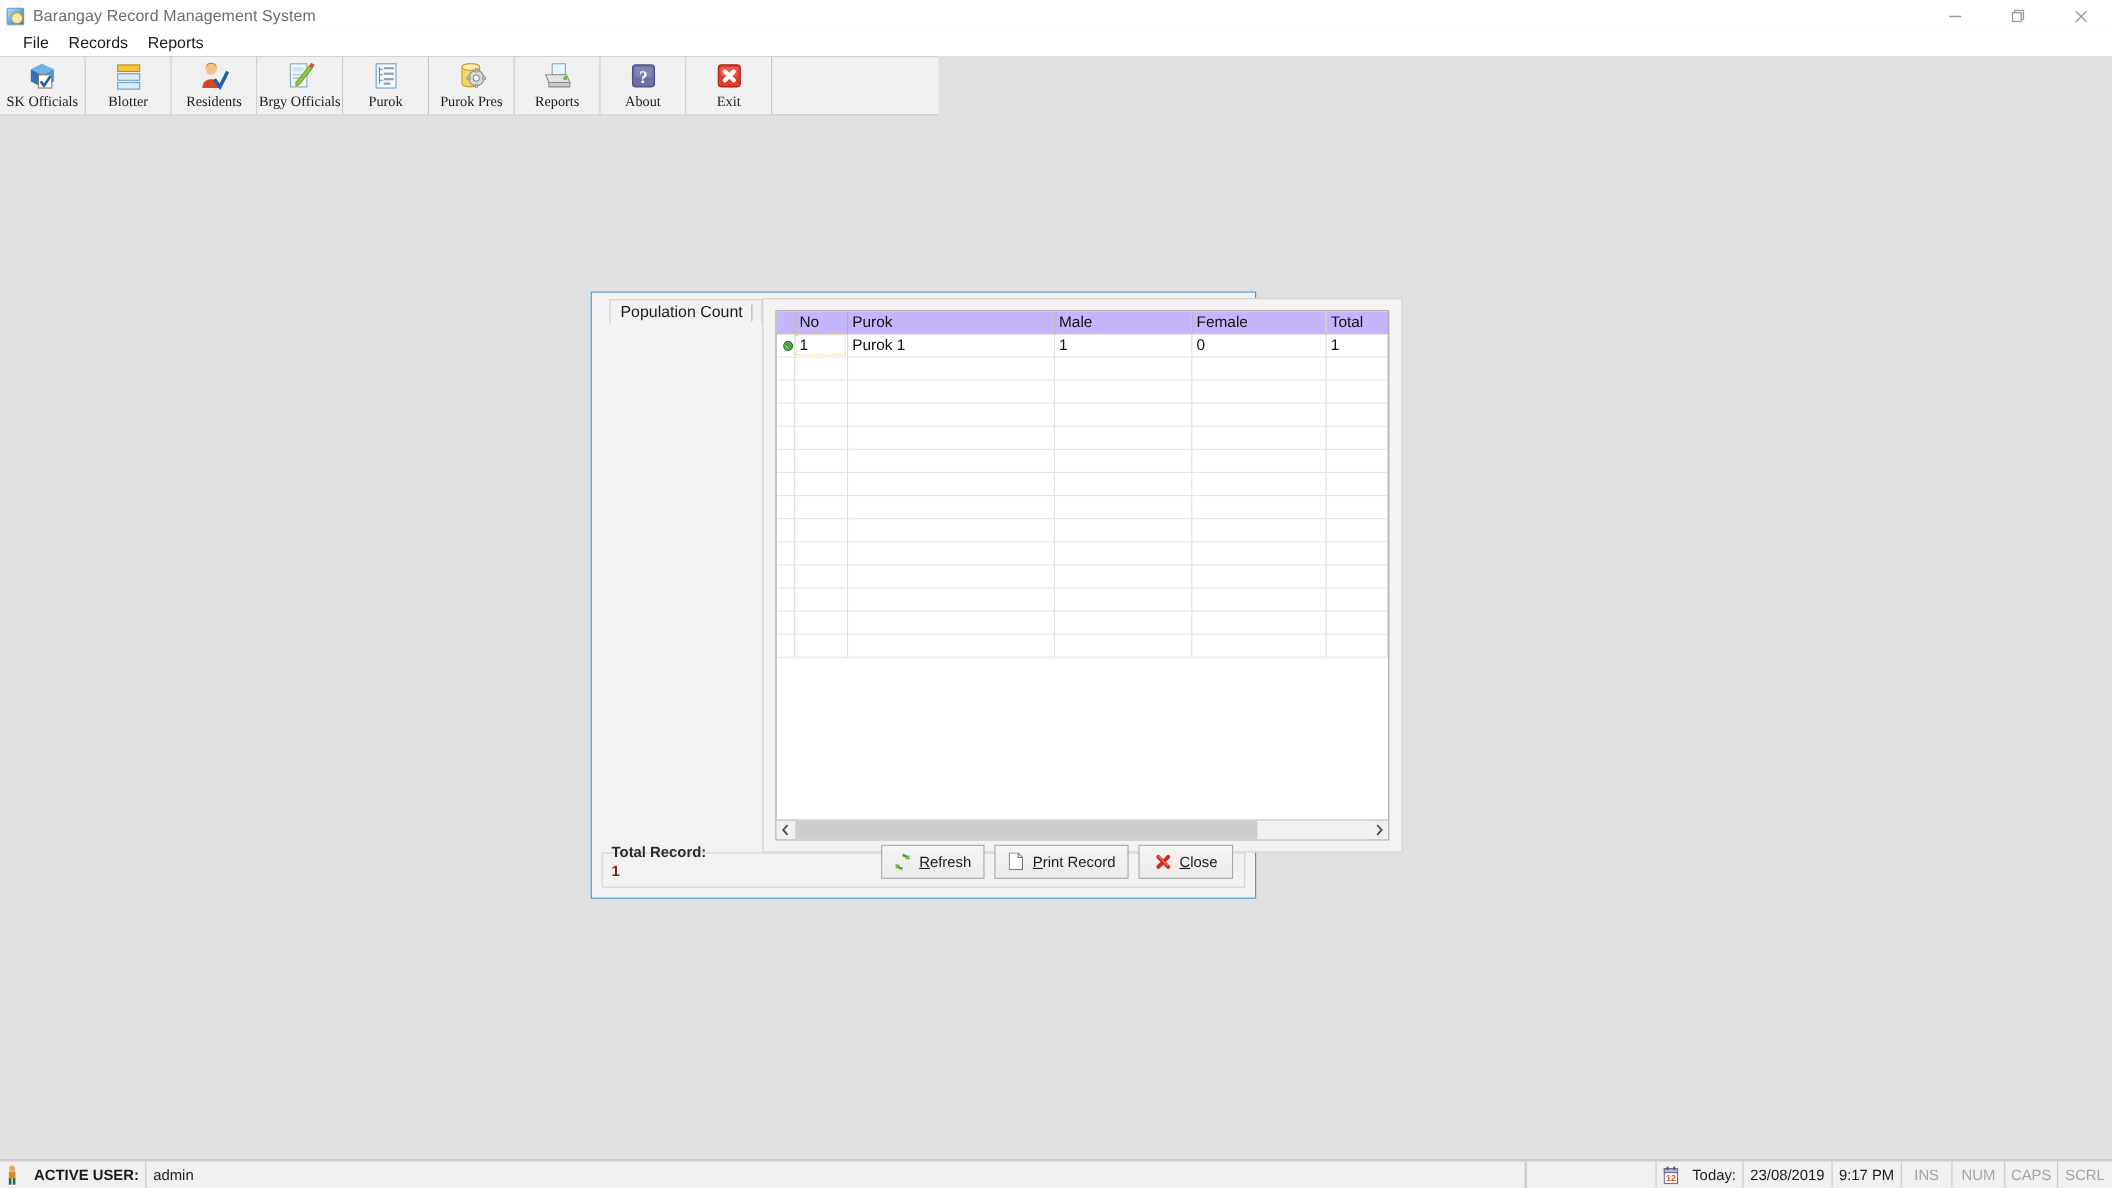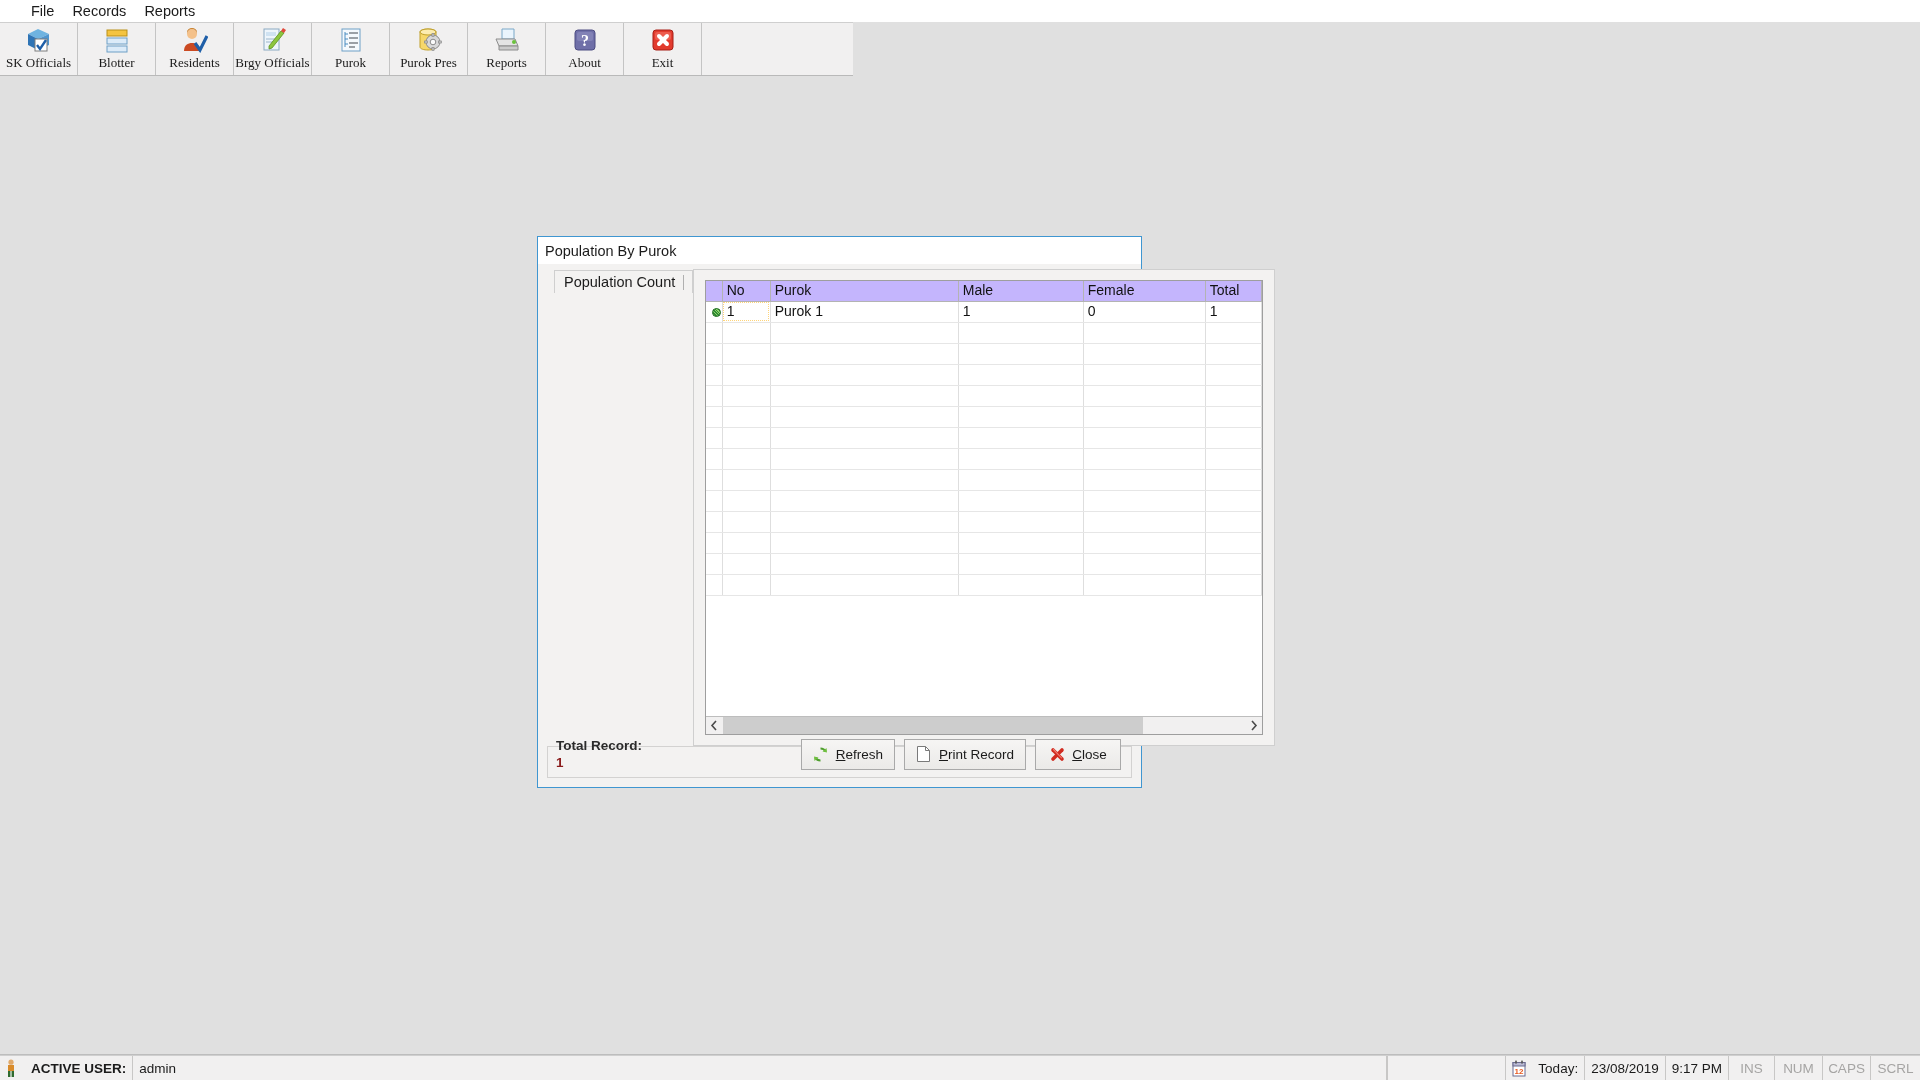--- a/index.html
+++ b/index.html
@@ -65,21 +65,21 @@
     display: flex; align-items: center; justify-content: center;
   }
   .wc svg { display: block; }
 
   
   #menubar {
     height: 22px;
     background: #ffffff;
     display: flex;
     align-items: center;
-    padding-left: 22px;
+    padding-left: 12px;
     flex: none;
   }
   .menu-item {
     font-size: 14.5px;
     color: #1b1b1b;
     padding: 1px 9px 2px 9px;
     white-space: nowrap;
   }
 
   
@@ -407,20 +407,43 @@
     width: 14px; height: 16px;
     flex: none;
     margin-right: 4px;
   }
 </style>
 </head>
 <body>
 
 <div id="app-window">
 
+  <div id="titlebar">
+    <div id="app-icon"></div>
+    <div id="titlebar-text">Barangay Record Management System</div>
+    <div id="window-controls">
+      <div class="wc">
+        <svg width="13" height="13" viewBox="0 0 13 13">
+            <line x1="1" y1="7" x2="12" y2="7" stroke="#9a9a9a" stroke-width="1.2"></line>
+          </svg>
+      </div>
+      <div class="wc">
+        <svg width="14" height="14" viewBox="0 0 14 14">
+          <rect x="3.5" y="1.5" width="8" height="8" fill="none" stroke="#9a9a9a" stroke-width="1.2"></rect>
+          <rect x="1.5" y="3.5" width="8" height="8" fill="#ffffff" stroke="#9a9a9a" stroke-width="1.2"></rect>
+        </svg>
+      </div>
+      <div class="wc">
+        <svg width="14" height="14" viewBox="0 0 14 14">
+          <line x1="2" y1="2" x2="12" y2="12" stroke="#9a9a9a" stroke-width="1.2"></line>
+          <line x1="12" y1="2" x2="2" y2="12" stroke="#9a9a9a" stroke-width="1.2"></line>
+        </svg>
+      </div>
+    </div>
+  </div>
 
   <div id="menubar">
     <div class="menu-item">File</div>
     <div class="menu-item">Records</div>
     <div class="menu-item">Reports</div>
   </div>
 
   <div id="toolbar">
 
     <div class="tb-btn" style="width:78px">
@@ -544,23 +567,20 @@
       </div>
       <div class="tb-label">Exit</div>
     </div>
 
   </div>
 
   <div id="workspace">
 
     <div id="dialog">
 
-      <div id="dialog-caption">
-        <div id="dialog-caption-text">Population By Purok</div>
-      </div>
 
       <div id="dialog-body">
 
         <div id="tabstrip">
           <div id="tab-population">
             <span>Population Count</span>
             <span class="tab-sep"></span>
           </div>
         </div>
 

